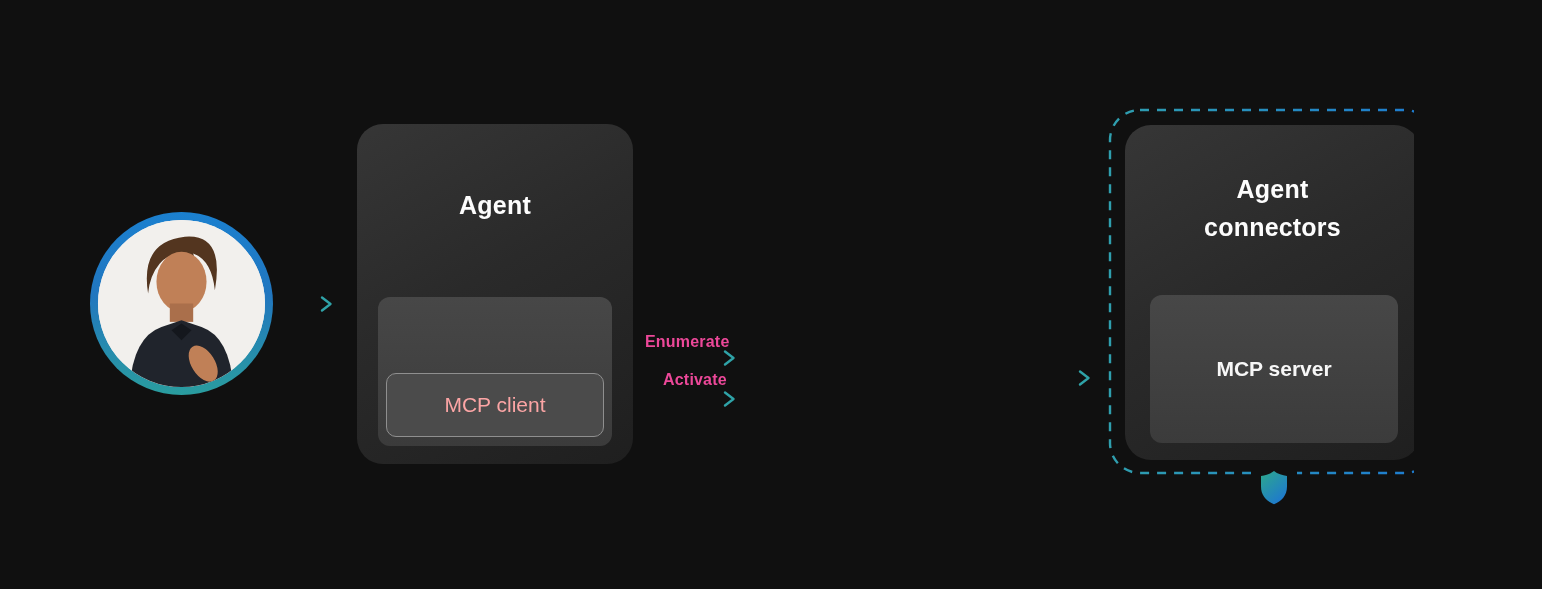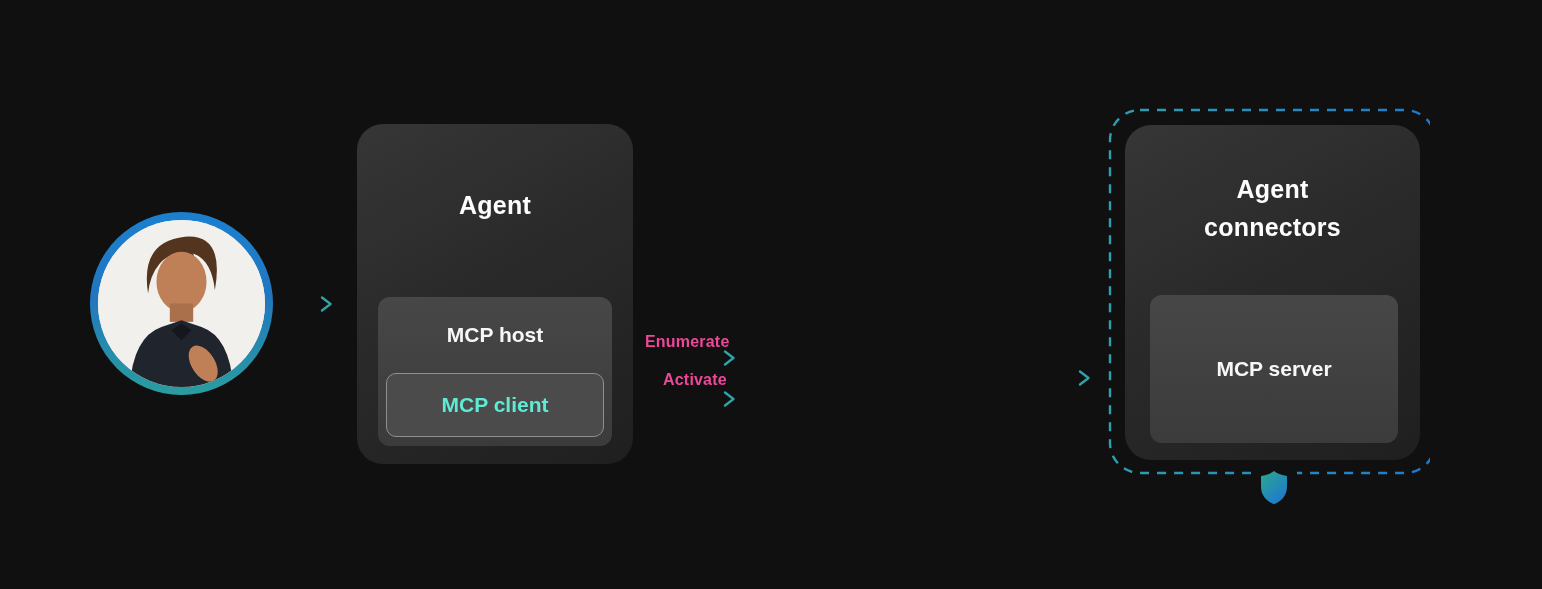--- a/index.html
+++ b/index.html
@@ -8,21 +8,20 @@
     background: #101010;
   }
   .stage {
     position: relative;
     width: 1414px;
     height: 589px;
     background: #101010;
     overflow: hidden;
     font-family: "Liberation Sans", sans-serif;
     color: #ffffff;
-    padding-left: 16px;
   }
 
   
   .avatar {
     position: absolute;
     left: 90px; top: 212px;
     width: 183px; height: 183px;
     border-radius: 50%;
     background: linear-gradient(180deg, #1b80cf 0%, #2176bf 45%, #2a9d9f 100%);
     padding: 8px;
@@ -75,21 +74,21 @@
   
   .client-box {
     position: absolute;
     left: 8px; top: 76px;
     width: 218px; height: 64px;
     border-radius: 10px;
     border: 1.5px solid #8f8f8f;
     background: #4b4b4b;
     display: flex; align-items: center; justify-content: center;
     box-sizing: border-box;
-    font-size: 21px; font-weight: 700; color: #5eead4;
+    font-size: 21px; font-weight: 400; color: #fca5a5;
   }
 
   
   .flow-label {
     position: absolute;
     font-size: 16px;
     font-weight: 700;
     color: #ec4899;
     letter-spacing: 0.2px;
   }
@@ -136,21 +135,20 @@
       </linearGradient>
         </defs>
       <path d="M2 9 H44" stroke="url(#agrad1)" stroke-width="2.4" fill="none"></path>
       <path d="M37 2.5 L45.5 9 L37 15.5" fill="none" stroke="#2fa3a8" stroke-width="2.4" stroke-linecap="round" stroke-linejoin="round"></path>
     </svg>
   </div>
 
   <div class="panel" style="left:357px; top:124px; width:276px; height:340px;">
     <div class="panel-title" style="top:63px;">Agent</div>
     <div class="subpanel" style="left:21px; top:173px; width:234px; height:149px;">
-      <div class="sub-label" style="top:26px;">MCP host</div>
       <div class="client-box">
         <span>MCP client</span>
       </div>
     </div>
   </div>
 
   <div class="flow-label" style="left:645px; top:333px;">Enumerate</div>
   <div class="arrow" style="left:644px; top:349px;">
     <svg width="100" height="18" viewBox="0 0 100 18">
       <defs>

